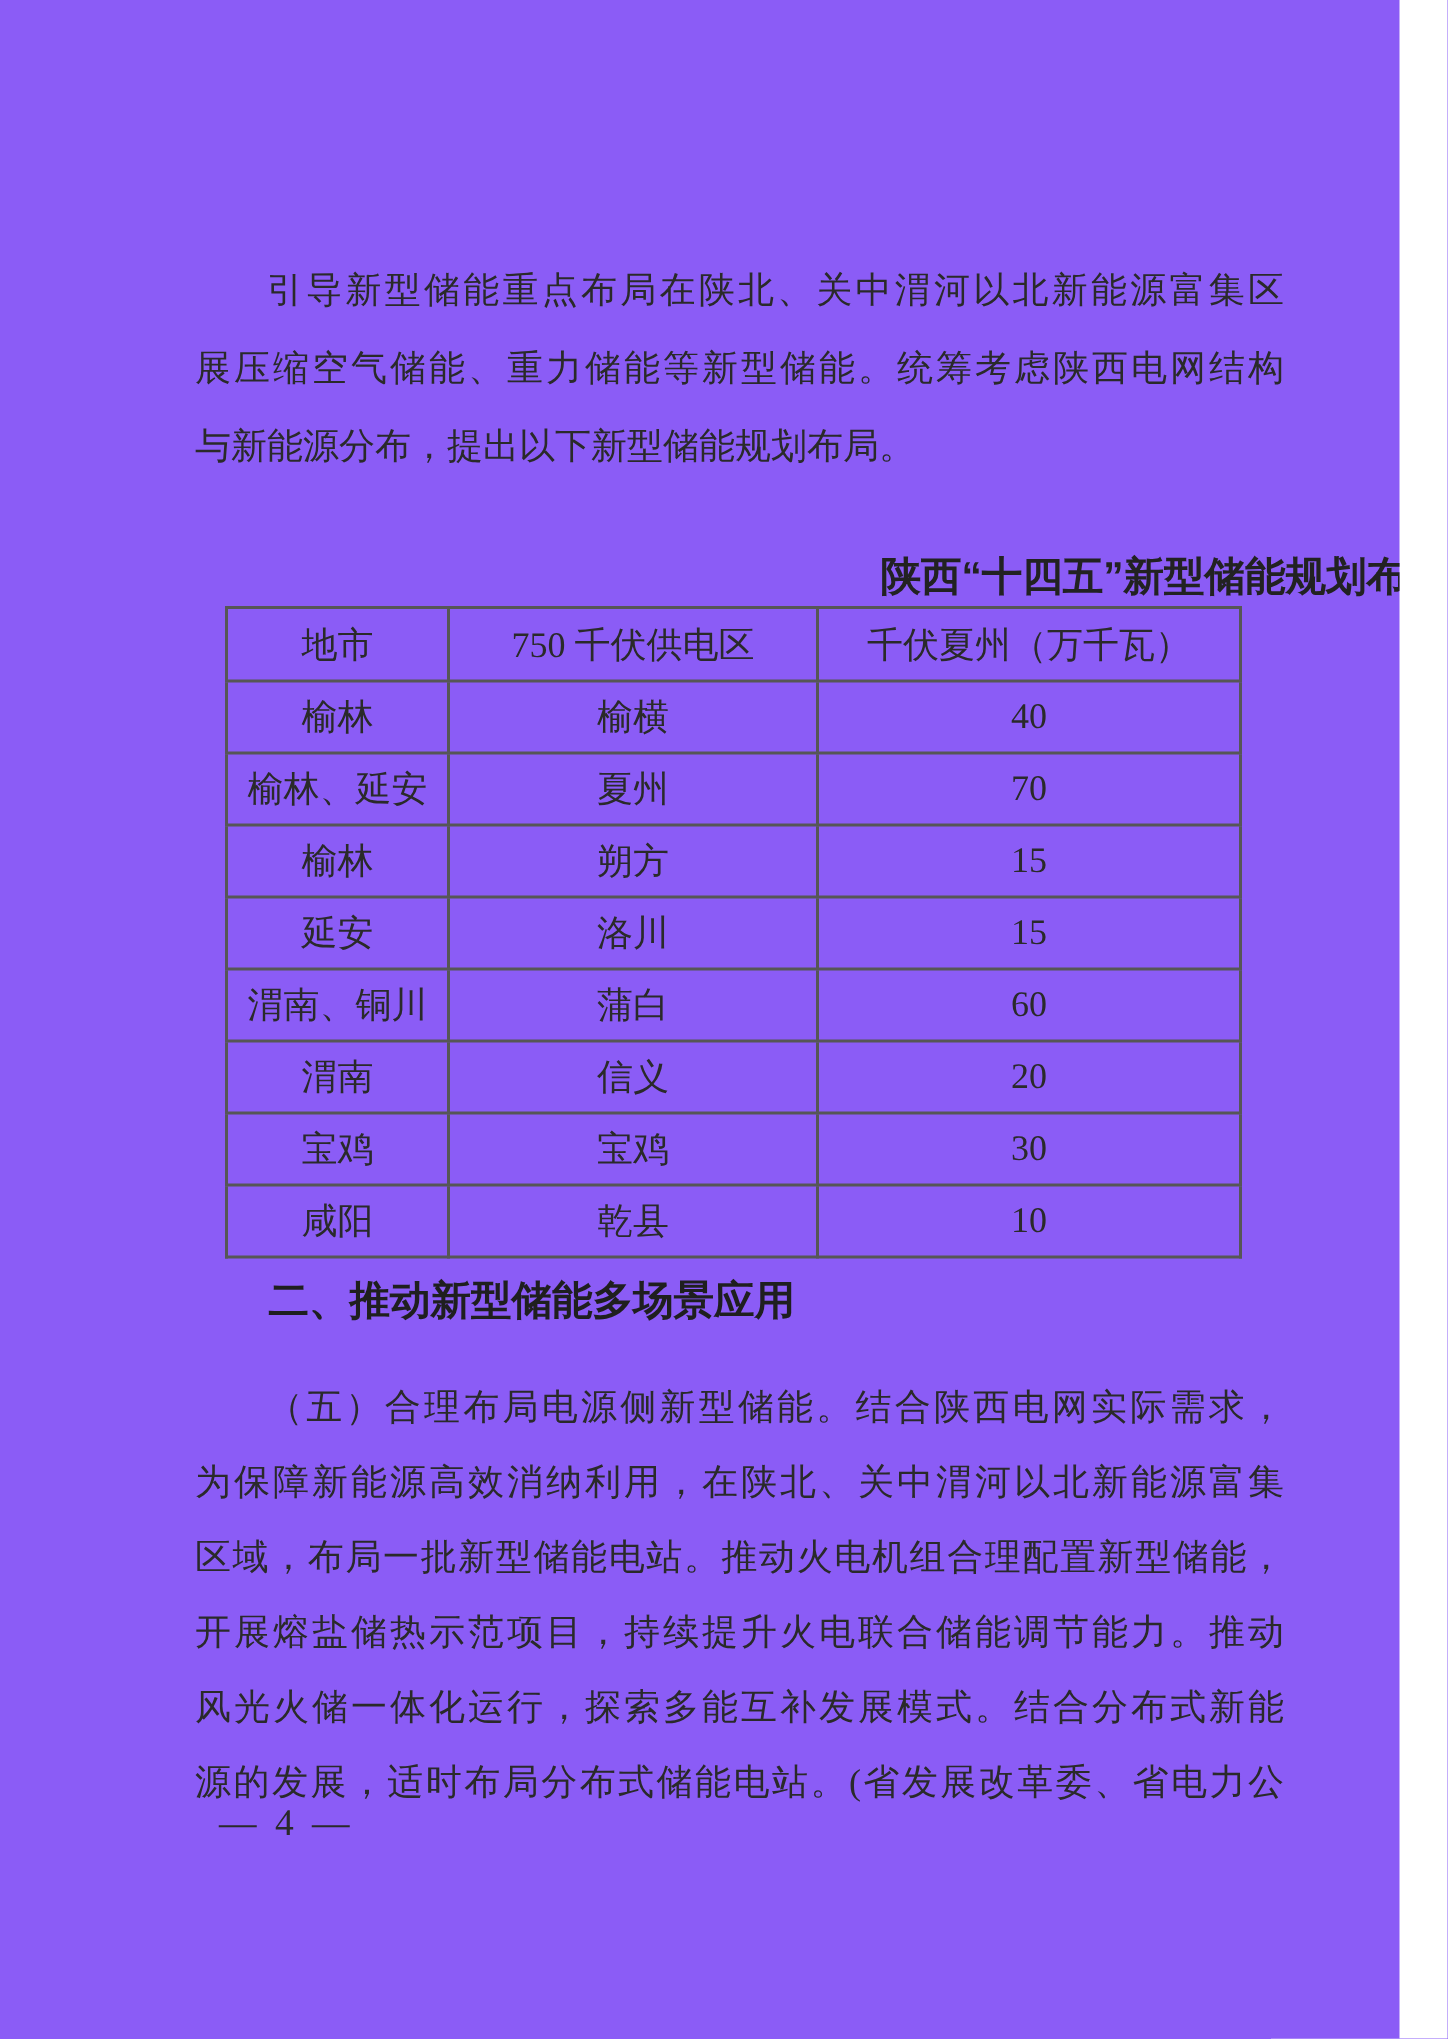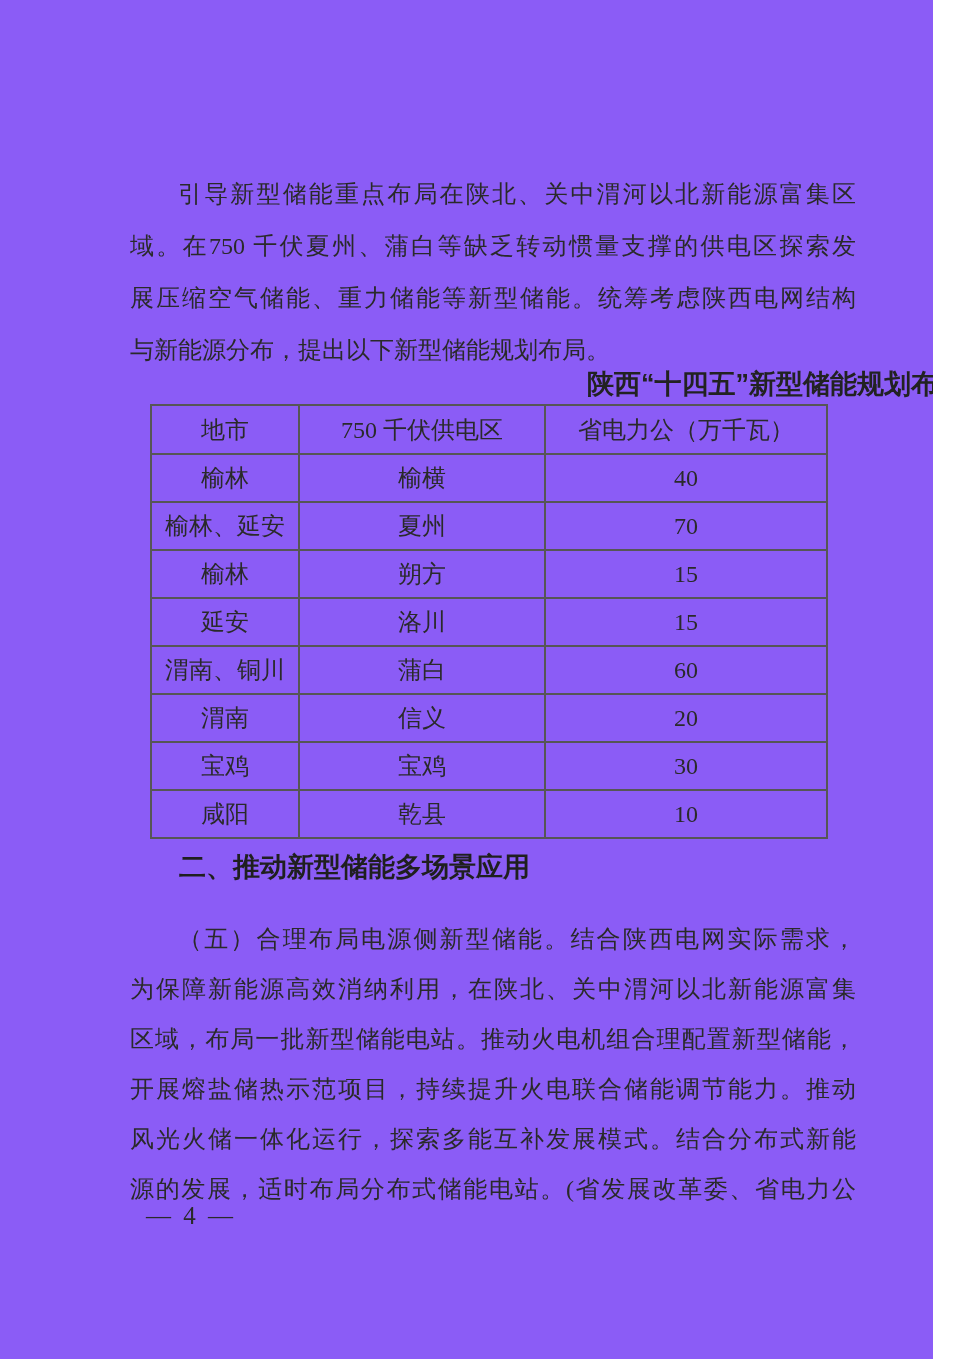--- a/index.html
+++ b/index.html
@@ -49,38 +49,37 @@
     font-size:25px;letter-spacing:3px;color:#2a2a2a;
   }
 </style>
 </head>
 <body>
 
 <div class="page">
 
   <div class="para para1">
       <div class="line indent">引导新型储能重点布局在陕北、关中渭河以北新能源富集区</div>
-      <div class="line">域。在750 千伏夏州、蒲白等缺乏转动惯量支撑的供电区探索发</div>
       <div class="line">展压缩空气储能、重力储能等新型储能。统筹考虑陕西电网结构</div>
       <div class="line no-just">与新能源分布，提出以下新型储能规划布局。</div>
     </div>
 
   <div class="table-title">陕西“十四五”新型储能规划布局</div>
 
   <table class="plan">
     <colgroup>
       <col style="width:148px">
       <col style="width:246px">
       <col style="width:282px">
     </colgroup>
     <thead>
       <tr>
           <th>地市</th>
           <th>750 千伏供电区</th>
-          <th>省电力公（万千瓦）</th>
+          <th>千伏夏州（万千瓦）</th>
         </tr>
     </thead>
     <tbody>
         <tr>
           <td>榆林</td>
           <td>榆横</td>
           <td>40</td>
         </tr>
         <tr>
           <td>榆林、延安</td>

